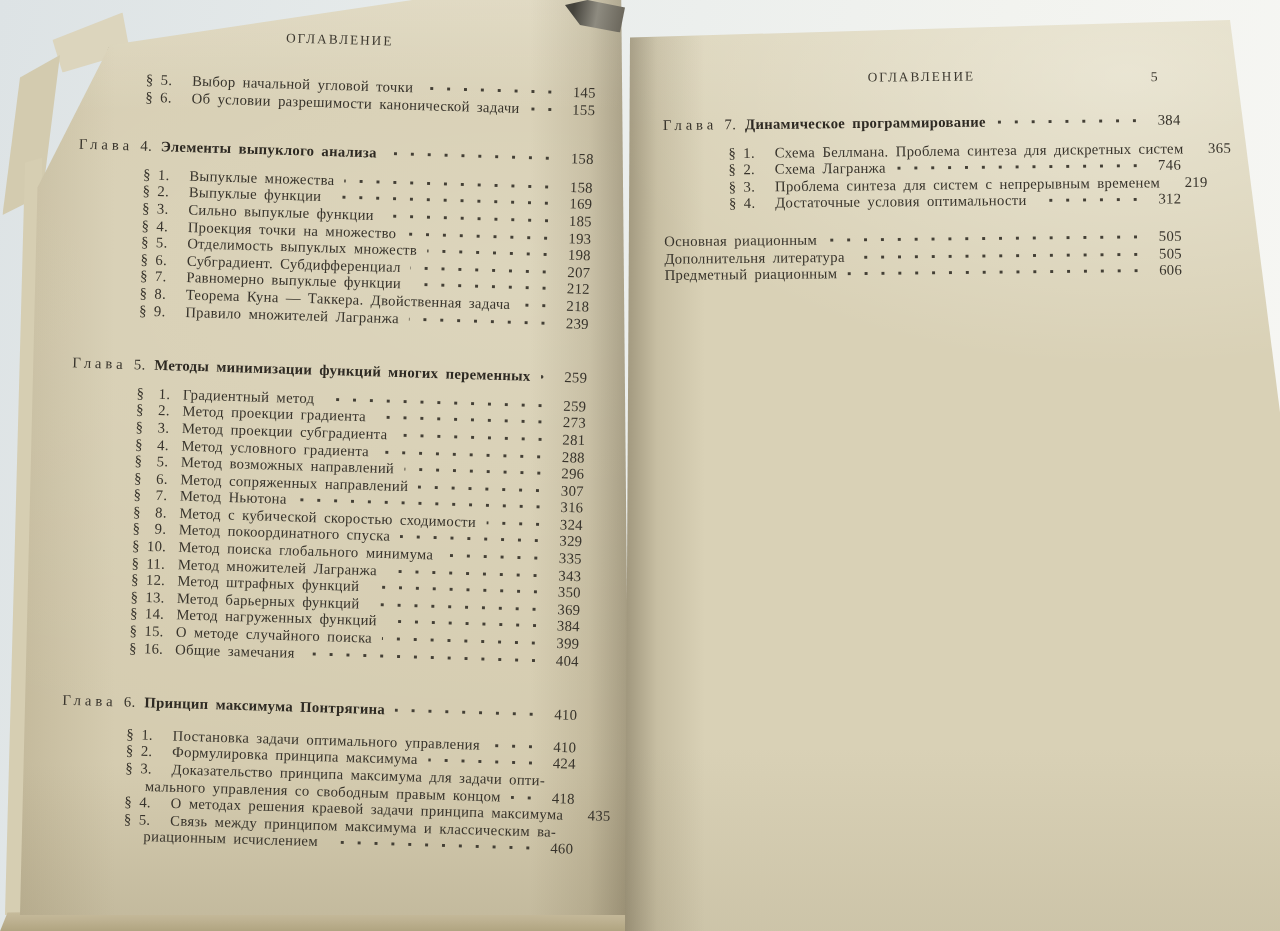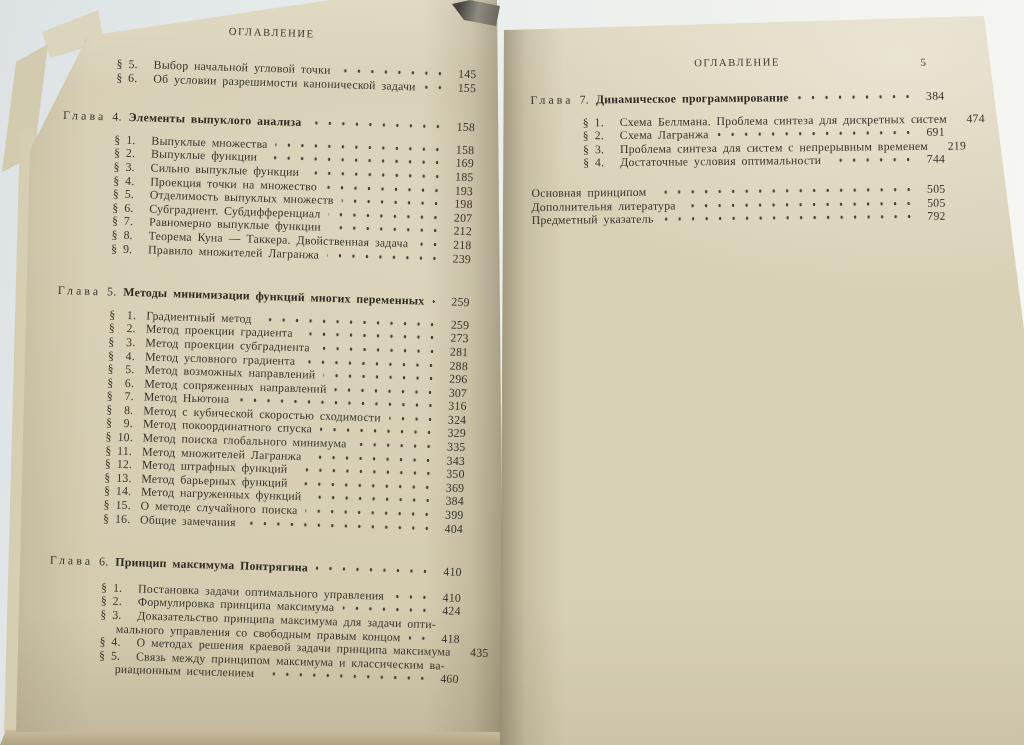--- a/index.html
+++ b/index.html
@@ -334,55 +334,55 @@
             <span class="gn">7.</span>
             <span class="lbl cb">Динамическое программирование</span>
             <span class="leader"></span>
             <span class="pg-num">384</span>
           </div>
           <div class="gap g-sm"></div>
           <div class="row section">
             <span class="num">§ 1.</span>
             <span class="lbl">Схема Беллмана. Проблема синтеза для дискретных систем</span>
             <span class="leader"></span>
-            <span class="pg-num">474</span>
+            <span class="pg-num">365</span>
           </div>
           <div class="row section">
             <span class="num">§ 2.</span>
             <span class="lbl">Схема Лагранжа</span>
             <span class="leader"></span>
-            <span class="pg-num">691</span>
+            <span class="pg-num">746</span>
           </div>
           <div class="row section">
             <span class="num">§ 3.</span>
             <span class="lbl">Проблема синтеза для систем с непрерывным временем</span>
             <span class="leader"></span>
             <span class="pg-num">219</span>
           </div>
           <div class="row section">
             <span class="num">§ 4.</span>
             <span class="lbl">Достаточные условия оптимальности</span>
             <span class="leader"></span>
-            <span class="pg-num">744</span>
+            <span class="pg-num">312</span>
           </div>
           <div class="gap g-md"></div>
           <div class="row plain">
-            <span class="lbl">Основная принципом</span>
+            <span class="lbl">Основная риационным</span>
             <span class="leader"></span>
             <span class="pg-num">505</span>
           </div>
           <div class="row plain">
             <span class="lbl">Дополнительня литература</span>
             <span class="leader"></span>
             <span class="pg-num">505</span>
           </div>
           <div class="row plain">
-            <span class="lbl">Предметный указатель</span>
-            <span class="leader"></span>
-            <span class="pg-num">792</span>
+            <span class="lbl">Предметный риационным</span>
+            <span class="leader"></span>
+            <span class="pg-num">606</span>
           </div>
         </div>
     </div>
   </div>
 
   <div class="spine-chip"></div>
 
 </div>
 
 </body></html>

